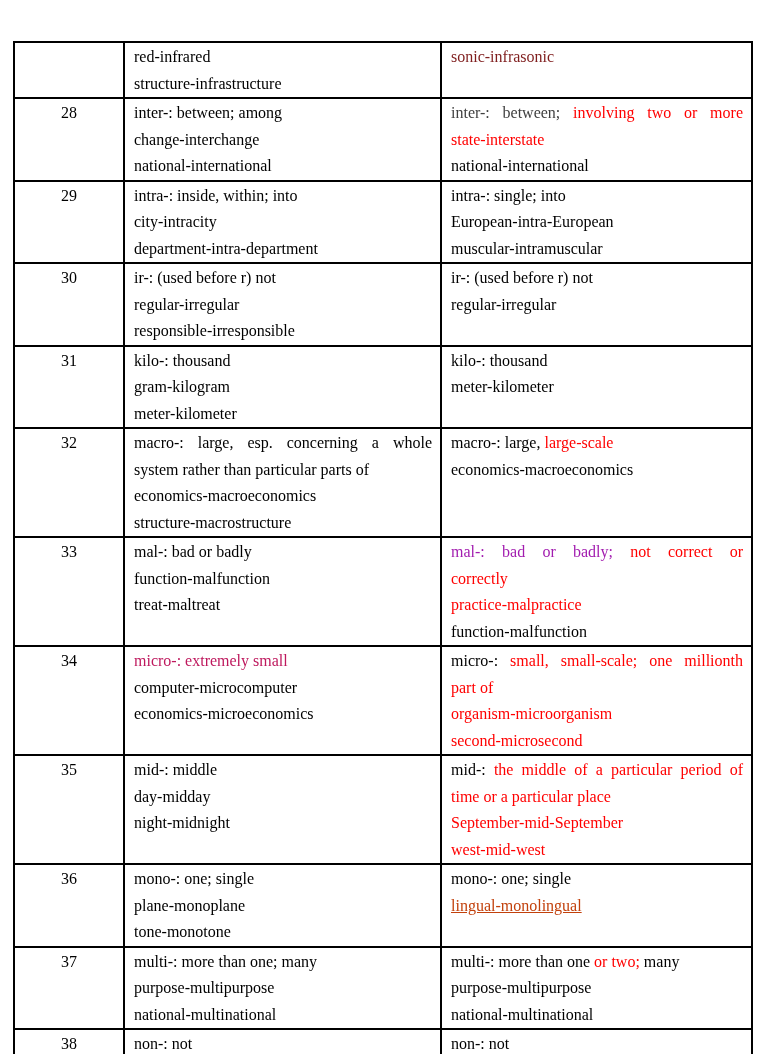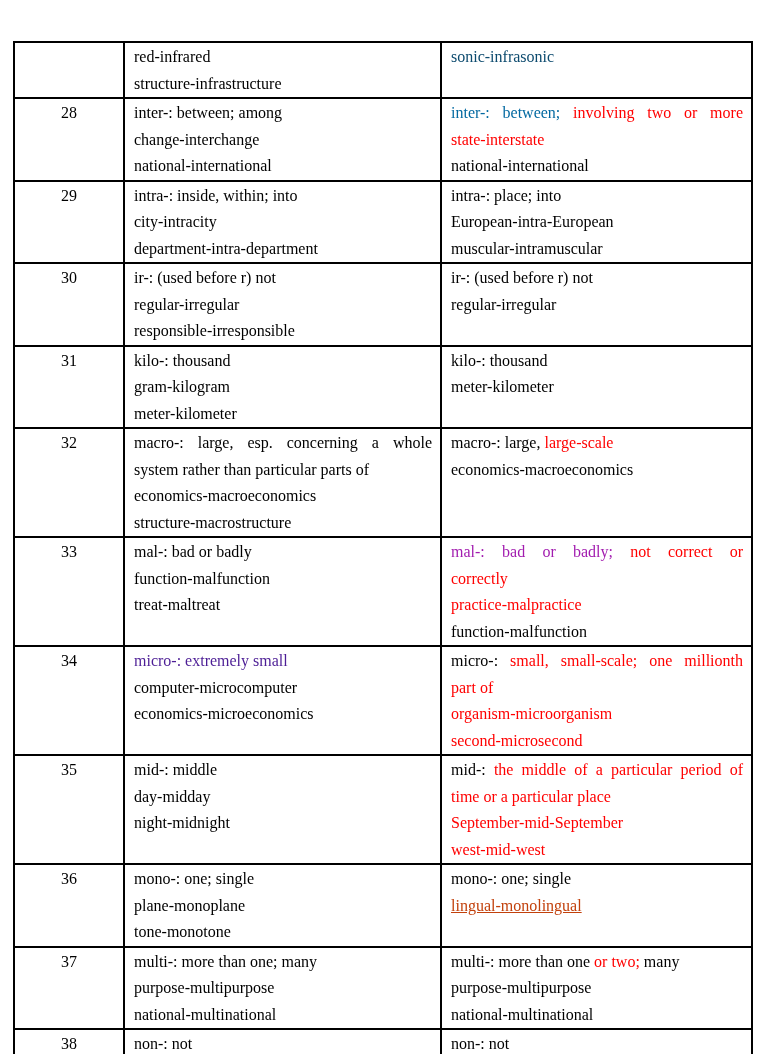--- a/index.html
+++ b/index.html
@@ -58,45 +58,45 @@
       <col class="c-right">
     </colgroup>
     <tbody id="table-body">
         <tr>
           <td class="num"></td>
           <td>
             <div class="line"><span style="color: rgb(0, 0, 0);">red-infrared</span></div>
             <div class="line"><span style="color: rgb(0, 0, 0);">structure-infrastructure</span></div>
           </td>
           <td>
-            <div class="line"><span style="color: #0c4a6e;">sonic-infrasonic</span></div>
+            <div class="line"><span style="color: #7f1d1d;">sonic-infrasonic</span></div>
           </td>
         </tr>
         <tr>
           <td class="num">28</td>
           <td>
             <div class="line"><span style="color: rgb(0, 0, 0);">inter-: between; among</span></div>
             <div class="line"><span style="color: rgb(0, 0, 0);">change-interchange</span></div>
             <div class="line"><span style="color: rgb(0, 0, 0);">national-international</span></div>
           </td>
           <td>
-            <div class="line justify"><span style="color: #0369a1;">inter-: between; </span><span style="color: rgb(255, 0, 0);">involving two or more</span></div>
+            <div class="line justify"><span style="color: #404040;">inter-: between; </span><span style="color: rgb(255, 0, 0);">involving two or more</span></div>
             <div class="line"><span style="color: rgb(255, 0, 0);">state-interstate</span></div>
             <div class="line"><span style="color: rgb(0, 0, 0);">national-international</span></div>
           </td>
         </tr>
         <tr>
           <td class="num">29</td>
           <td>
             <div class="line"><span style="color: rgb(0, 0, 0);">intra-: inside, within; into</span></div>
             <div class="line"><span style="color: rgb(0, 0, 0);">city-intracity</span></div>
             <div class="line"><span style="color: rgb(0, 0, 0);">department-intra-department</span></div>
           </td>
           <td>
-            <div class="line"><span style="color: rgb(0, 0, 0);">intra-: place; into</span></div>
+            <div class="line"><span style="color: rgb(0, 0, 0);">intra-: single; into</span></div>
             <div class="line"><span style="color: rgb(0, 0, 0);">European-intra-European</span></div>
             <div class="line"><span style="color: rgb(0, 0, 0);">muscular-intramuscular</span></div>
           </td>
         </tr>
         <tr>
           <td class="num">30</td>
           <td>
             <div class="line"><span style="color: rgb(0, 0, 0);">ir-: (used before r) not</span></div>
             <div class="line"><span style="color: rgb(0, 0, 0);">regular-irregular</span></div>
             <div class="line"><span style="color: rgb(0, 0, 0);">responsible-irresponsible</span></div>
@@ -141,21 +141,21 @@
           <td>
             <div class="line justify"><span style="color: #a21caf;">mal-: bad or badly; </span><span style="color: rgb(255, 0, 0);">not correct or</span></div>
             <div class="line"><span style="color: rgb(255, 0, 0);">correctly</span></div>
             <div class="line"><span style="color: rgb(255, 0, 0);">practice-malpractice</span></div>
             <div class="line"><span style="color: rgb(0, 0, 0);">function-malfunction</span></div>
           </td>
         </tr>
         <tr>
           <td class="num">34</td>
           <td>
-            <div class="line"><span style="color: #4c1d95;">micro-: extremely small</span></div>
+            <div class="line"><span style="color: #be185d;">micro-: extremely small</span></div>
             <div class="line"><span style="color: rgb(0, 0, 0);">computer-microcomputer</span></div>
             <div class="line"><span style="color: rgb(0, 0, 0);">economics-microeconomics</span></div>
           </td>
           <td>
             <div class="line justify"><span style="color: rgb(0, 0, 0);">micro-: </span><span style="color: rgb(255, 0, 0);">small, small-scale; one millionth</span></div>
             <div class="line"><span style="color: rgb(255, 0, 0);">part of</span></div>
             <div class="line"><span style="color: rgb(255, 0, 0);">organism-microorganism</span></div>
             <div class="line"><span style="color: rgb(255, 0, 0);">second-microsecond</span></div>
           </td>
         </tr>

